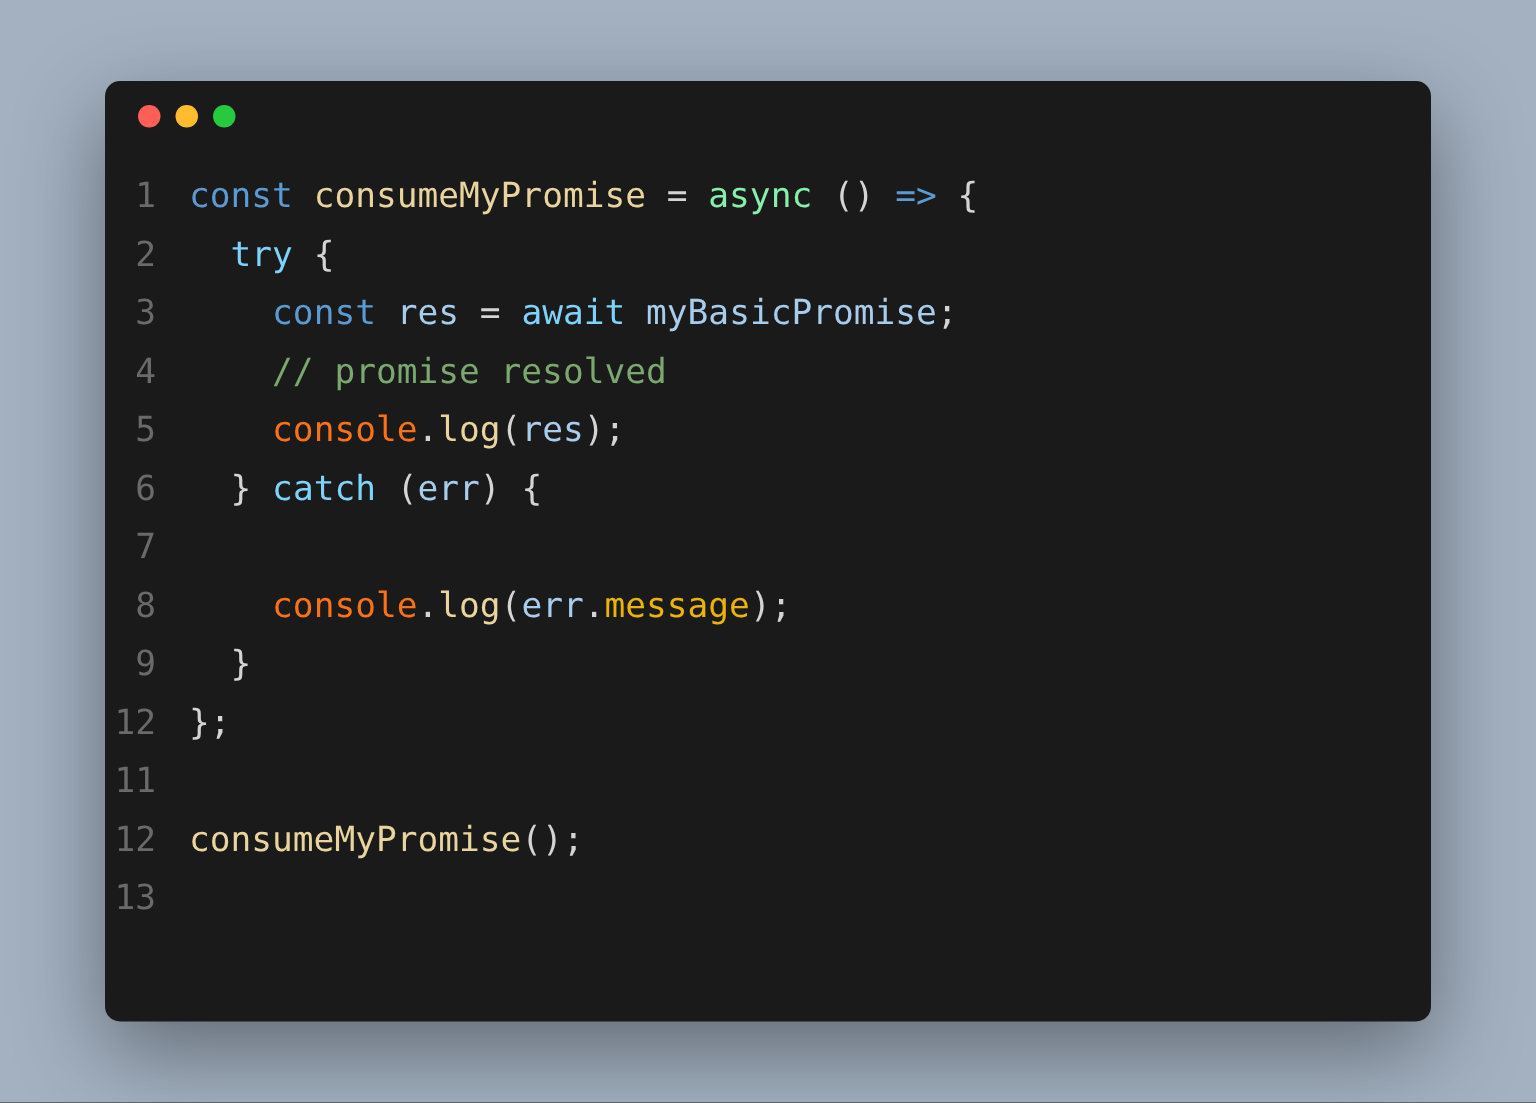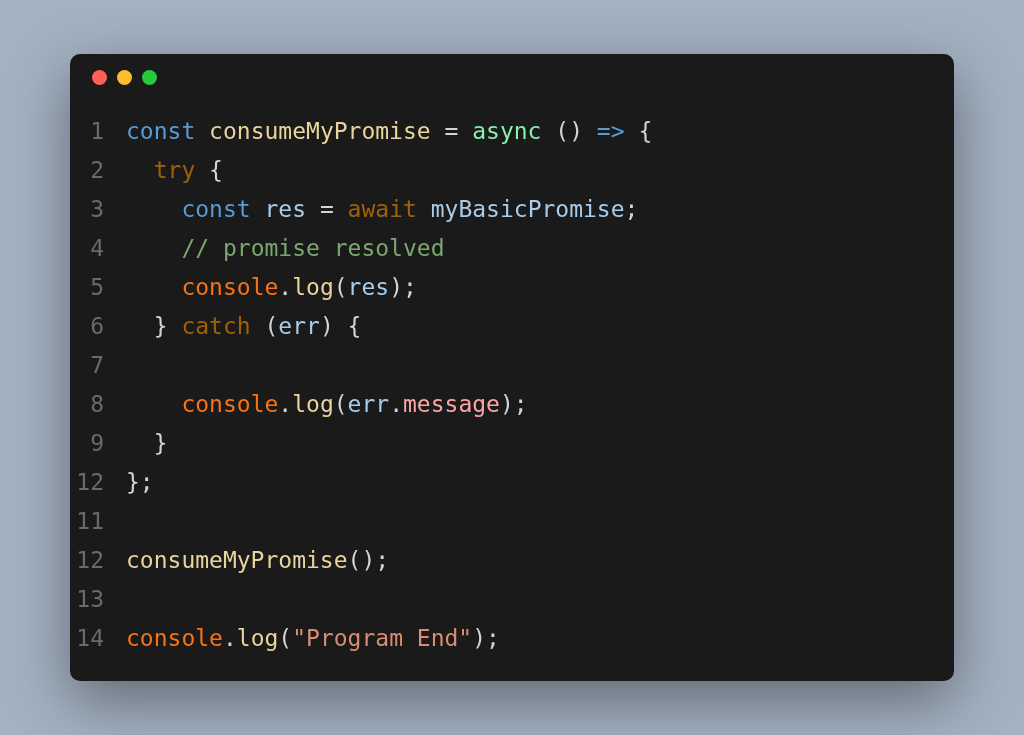--- a/index.html
+++ b/index.html
@@ -66,29 +66,29 @@
       font-weight: 400;
     }
     
     .code-content {
       flex: 1;
       white-space: pre;
       color: #d4d4d4;
     }
     
     .keyword-const { color: #5a9bd4; }
-    .keyword-control { color: #a16207; }
+    .keyword-control { color: #7dd3fc; }
     .keyword-async { color: #86efac; }
     .function-name { color: #e8d49c; }
     .variable { color: #a8cdec; }
     .operator { color: #d4d4d4; }
     .punctuation { color: #d4d4d4; }
     .comment { color: #7ba86f; }
     .object { color: #f97316; }
-    .property { color: #fca5a5; }
+    .property { color: #eab308; }
     .string { color: #d88e73; }
     .arrow { color: #5a9bd4; }
   </style>
 </head>
 <body>
 
 <div class="editor-window">
   <div class="title-bar">
     <div class="traffic-light red"></div>
     <div class="traffic-light yellow"></div>
@@ -154,19 +154,15 @@
     <div class="code-line">
       <span class="line-number">12</span>
       <span class="code-content"><span class="function-name">consumeMyPromise</span><span class="punctuation">();</span></span>
     </div>
 
     <div class="code-line">
       <span class="line-number">13</span>
       <span class="code-content"></span>
     </div>
 
-    <div class="code-line">
-      <span class="line-number">14</span>
-      <span class="code-content"><span class="object">console</span><span class="punctuation">.</span><span class="function-name">log</span><span class="punctuation">(</span><span class="string">"Program End"</span><span class="punctuation">);</span></span>
-    </div>
 
   </div>
 </div>
 
 </body></html>

